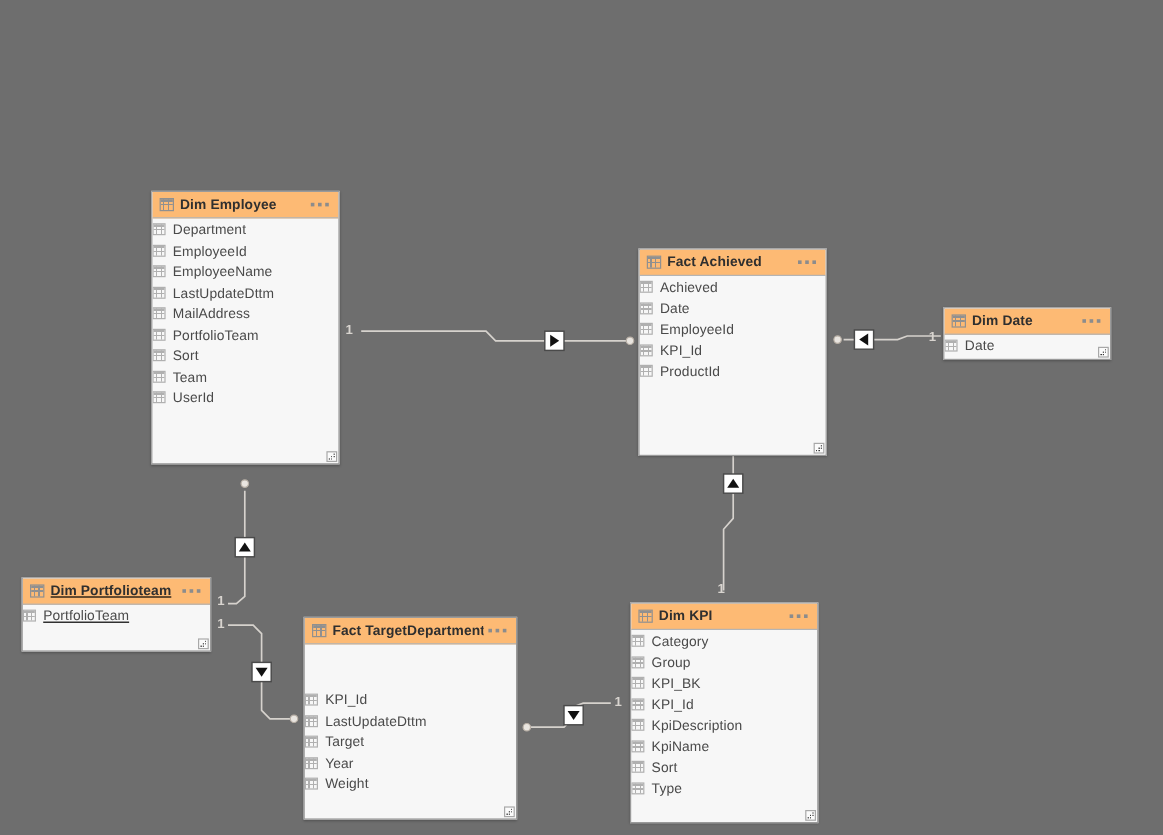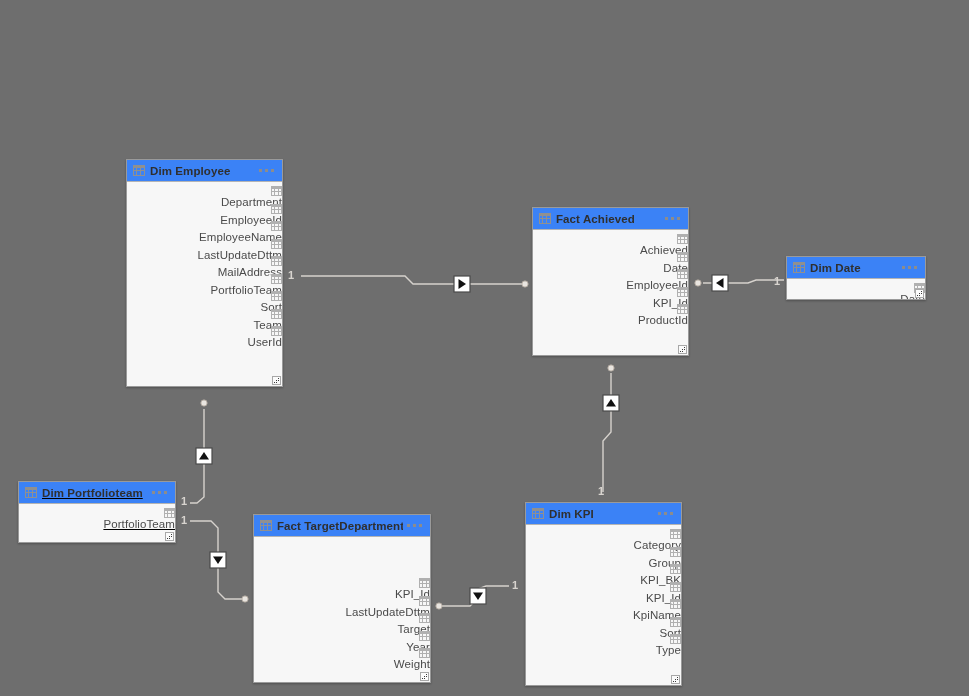--- a/index.html
+++ b/index.html
@@ -48,21 +48,21 @@
     border: 1px solid #9a9a9a;
     box-sizing: border-box;
     box-shadow: 0 1px 2px rgba(0,0,0,.28);
     display: flex;
     flex-direction: column;
     overflow: hidden;
   }
   .tbl-head {
     height: 22px;
     min-height: 22px;
-    background: #3b82f6;
+    background: #fdba74;
     border-bottom: 1px solid #b4b4b4;
     display: flex;
     align-items: center;
     padding: 0 4px 0 6px;
     box-sizing: border-box;
   }
   .tbl-title {
     flex: 1 1 auto;
     font-size: 11.5px;
     font-weight: bold;
@@ -87,24 +87,23 @@
   }
 
   .tbl-body {
     flex: 1 1 auto;
     padding-top: 4px;
     overflow: hidden;
   }
   .field {
     height: 17.5px;
     display: flex;
-    align-items: flex-end;
-    padding-left: 15px;
+    align-items: flex-start;
+    padding-left: 0;
     cursor: default;
-    flex-direction: column;
   }
   .field-name {
     font-size: 11.5px;
     color: #4a4a4a;
     margin-left: 6px;
     white-space: nowrap;
     letter-spacing: .1px;
   }
 
   
@@ -271,21 +270,21 @@
           </div>
           <div class="field">
             <span class="gicon fld">
               <b></b>
             </span>
             <span class="field-name">UserId</span>
           </div>
         </div>
         <div class="grip"></div>
       </div>
-      <div class="tbl" style="left: 532px; top: 207px; width: 157px; height: 149px;">
+      <div class="tbl" style="left: 532px; top: 207px; width: 157px; height: 173px;">
         <div class="tbl-head">
           <span class="gicon head">
             <b></b>
           </span>
           <div class="tbl-title">Fact Achieved</div>
           <div class="ellipsis-btn" title="...">
             <i></i>
             <i></i>
             <i></i>
           </div>
@@ -448,20 +447,26 @@
           <div class="field">
             <span class="gicon fld">
               <b></b>
             </span>
             <span class="field-name">KPI_Id</span>
           </div>
           <div class="field">
             <span class="gicon fld">
               <b></b>
             </span>
+            <span class="field-name">KpiDescription</span>
+          </div>
+          <div class="field">
+            <span class="gicon fld">
+              <b></b>
+            </span>
             <span class="field-name">KpiName</span>
           </div>
           <div class="field">
             <span class="gicon fld">
               <b></b>
             </span>
             <span class="field-name">Sort</span>
           </div>
           <div class="field">
             <span class="gicon fld">

